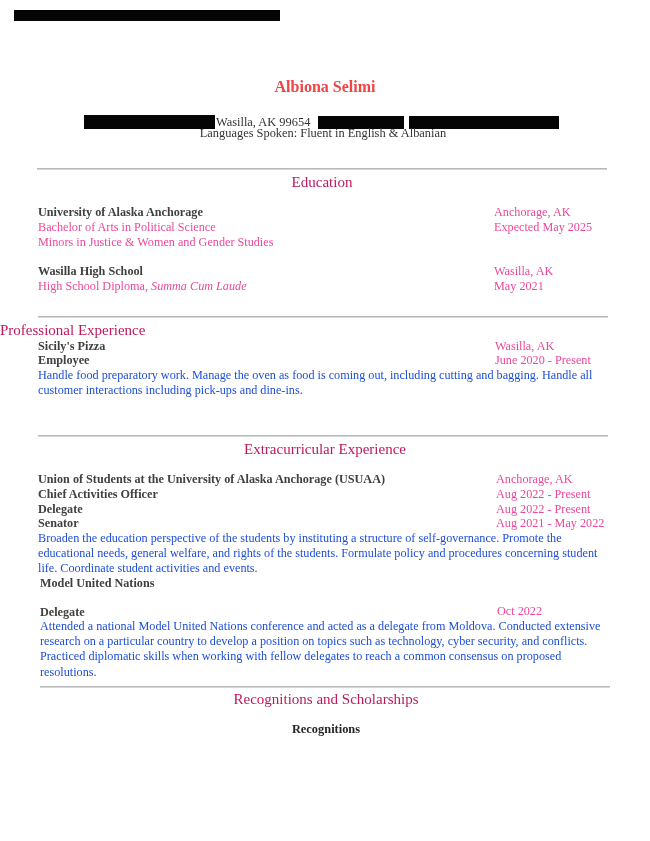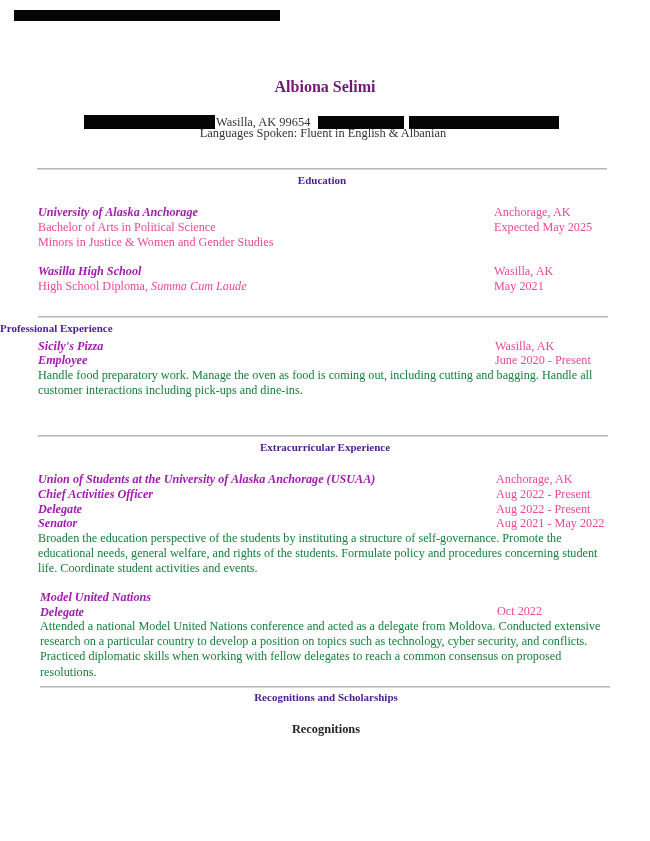--- a/index.html
+++ b/index.html
@@ -1,27 +1,27 @@
 <!DOCTYPE html>
 <html><head>
 <meta charset="utf-8">
 <style>
   html, body { margin: 0; padding: 0; background: #ffffff; }
   body { width: 650px; height: 841px; position: relative; overflow: hidden;
          font-family: "Liberation Serif", "DejaVu Serif", serif; color: #2a2a2a; }
   .abs { position: absolute; white-space: nowrap; }
   .redact { position: absolute; background: #050505; }
   .rule { position: absolute; height: 1px; background: #b8b8b8; border-bottom: 1px solid #d8d8d8; }
-  .name { font-size: 16px; font-weight: bold; color: #701a75; }
+  .name { font-size: 16px; font-weight: bold; color: #ef4444; }
   .contact { font-size: 12.4px; color: #333; }
-  .sec { font-size: 11px; font-weight: bold; color: #4c1d95; }
+  .sec { font-size: 15px; font-weight: normal; color: #be185d; }
   .t { font-size: 12.2px; line-height: 14.8px; color: #ec4899; }
-  .b { font-weight: bold; color: #a21caf; font-style: italic; }
+  .b { font-weight: bold; color: #404040; }
   .i { font-style: italic; }
-  .para { position: absolute; font-size: 12.2px; line-height: 15.2px; color: #15803d; white-space: normal; }
+  .para { position: absolute; font-size: 12.2px; line-height: 15.2px; color: #1d4ed8; white-space: normal; }
   .sub { font-size: 12.4px; font-weight: bold; color: #262626; }
 </style>
 </head>
 <body>
 
 <div class="redact" style="left:14px;top:10px;width:266px;height:11px;"></div>
 
 <div class="abs name" style="left:0;width:650px;text-align:center;top:78px;">Albiona Selimi</div>
 
 <div class="redact" style="left:84px;top:115px;width:131px;height:14px;"></div>
@@ -62,20 +62,20 @@
 <div class="abs t b" style="left:38px;top:472px;">Union of Students at the University of Alaska Anchorage (USUAA)</div>
 <div class="abs t b" style="left:38px;top:487px;text-align:right;">Chief Activities Officer</div>
 <div class="abs t b" style="left:38px;top:502px;">Delegate</div>
 <div class="abs t b" style="left:38px;top:516px;">Senator</div>
 <div class="abs t" style="left:496px;top:472px;">Anchorage, AK</div>
 <div class="abs t" style="left:496px;top:487px;">Aug 2022 - Present</div>
 <div class="abs t" style="left:496px;top:502px;">Aug 2022 - Present</div>
 <div class="abs t" style="left:496px;top:516px;">Aug 2021 - May 2022</div>
 <div class="para" style="left:38px;top:531px;width:560px;">Broaden the education perspective of the students by instituting a structure of self-governance. Promote the educational needs, general welfare, and rights of the students. Formulate policy and procedures concerning student life. Coordinate student activities and events.</div>
 
-<div class="abs t b" style="left:40px;top:590px;">Model United Nations</div>
+<div class="abs t b" style="left:40px;top:576px;">Model United Nations</div>
 <div class="abs t b" style="left:40px;top:605px;">Delegate</div>
 <div class="abs t" style="left:497px;top:604px;">Oct 2022</div>
 <div class="para" style="left:40px;top:619px;width:572px;">Attended a national Model United Nations conference and acted as a delegate from Moldova. Conducted extensive research on a particular country to develop a position on topics such as technology, cyber security, and conflicts. Practiced diplomatic skills when working with fellow delegates to reach a common consensus on proposed resolutions.</div>
 
 <div class="rule" style="left:40px;top:686px;width:570px;"></div>
 <div class="abs sec" style="left:0;width:652px;text-align:center;top:691px;">Recognitions and Scholarships</div>
 <div class="abs sub" style="left:0;width:652px;text-align:center;top:722px;">Recognitions</div>
 
 </body></html>

